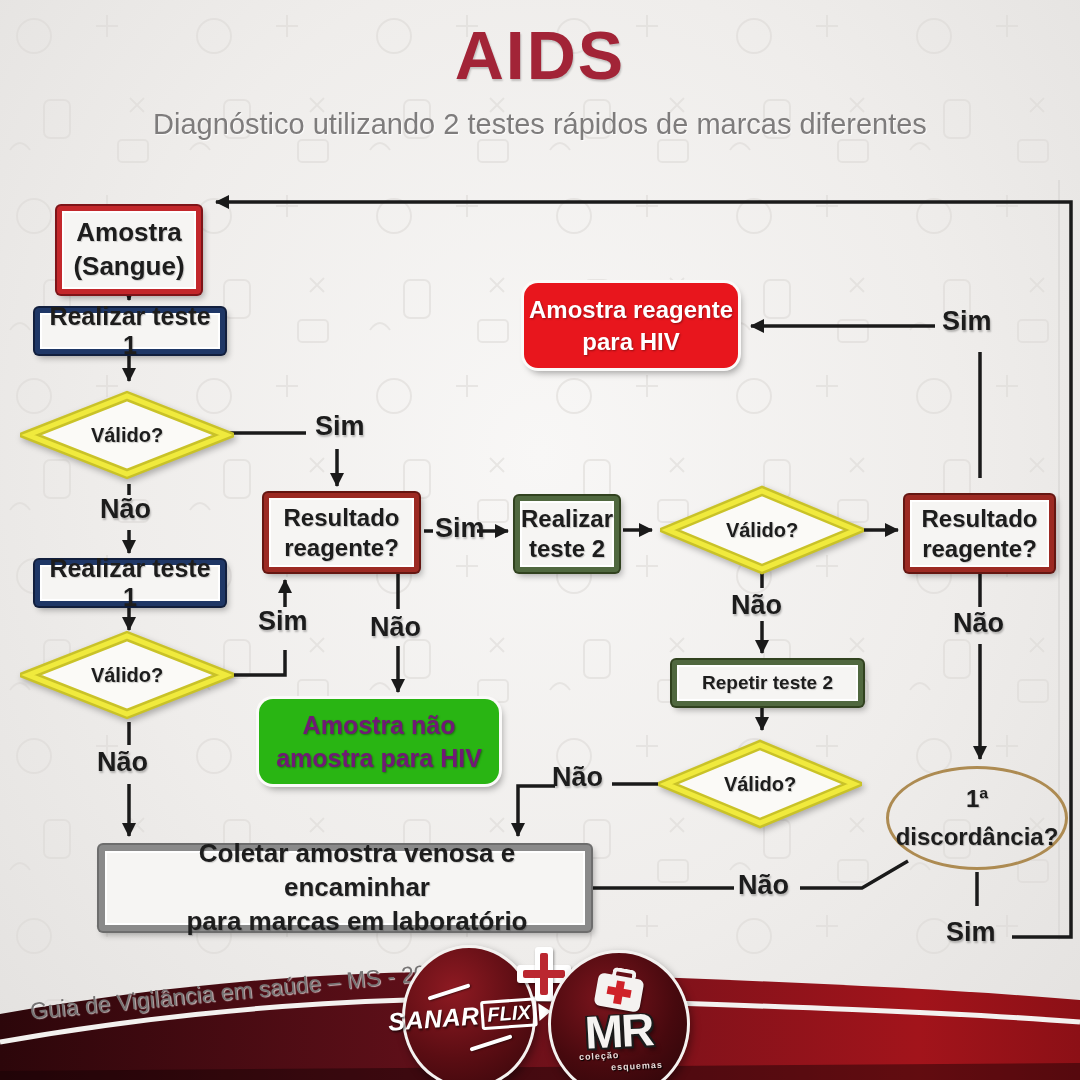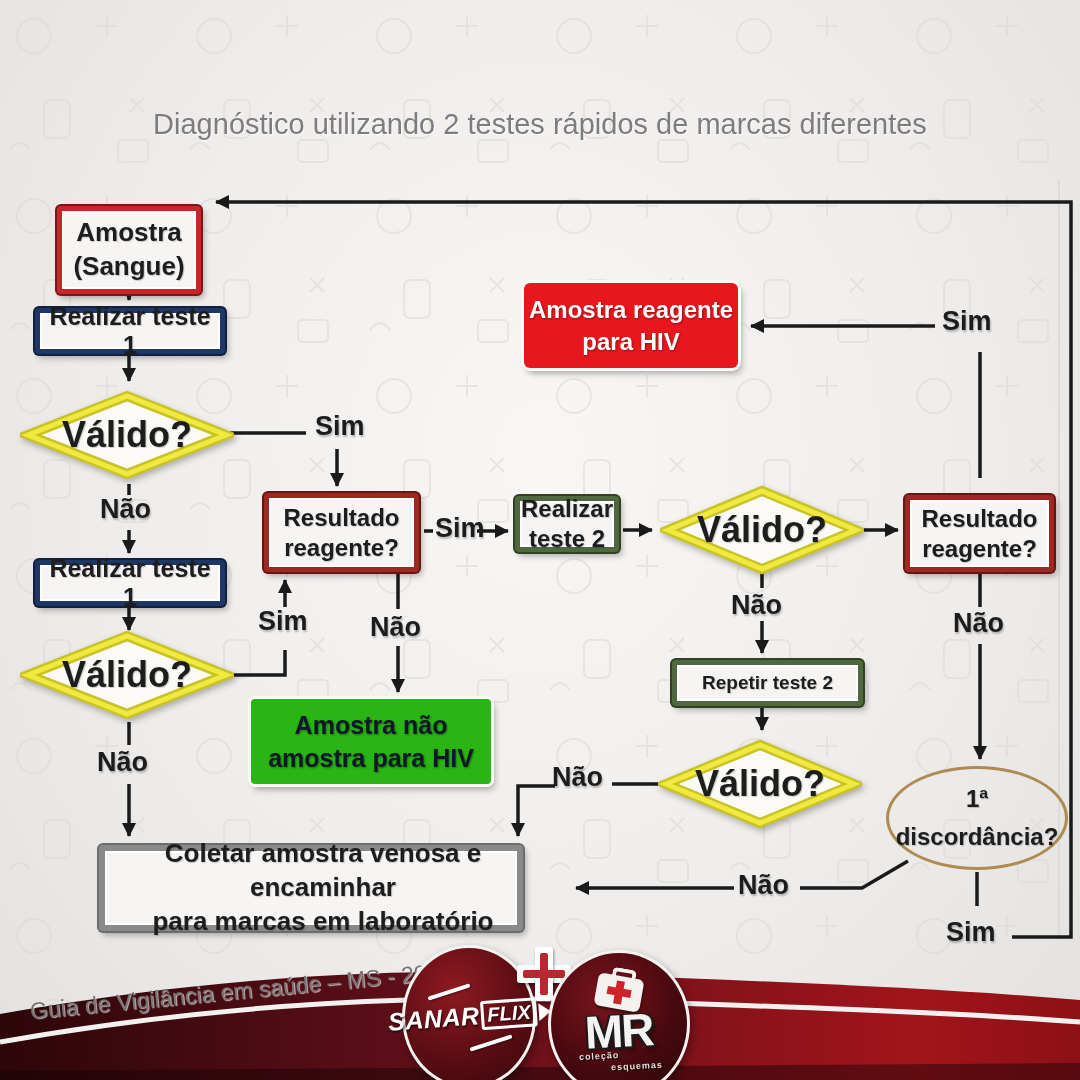--- a/index.html
+++ b/index.html
@@ -14,27 +14,27 @@
     text-shadow:1px 1px 1px rgba(255,255,255,.8);}
   
   .node{box-sizing:border-box;background:#f6f5f3;text-align:center;color:#1d1d1d;
     font-weight:bold;border-radius:4px;display:flex;flex-direction:column;justify-content:center;
     text-shadow:1px 1px 1px rgba(0,0,0,.18);}
   .b-red{border:5px solid #c3272b;box-shadow:0 0 0 2px #7e1418,inset 0 0 0 2px #fff,3px 4px 6px rgba(0,0,0,.30);}
   .b-navy{border:5px solid #1f3766;box-shadow:0 0 0 2px #121f3d,inset 0 0 0 2px #fff,3px 4px 6px rgba(0,0,0,.30);}
   .b-darkred{border:5px solid #9c2a23;box-shadow:0 0 0 2px #651712,inset 0 0 0 2px #fff,3px 4px 6px rgba(0,0,0,.30);}
   .b-green{border:5px solid #50683f;box-shadow:0 0 0 2px #31421f,inset 0 0 0 2px #fff,3px 4px 6px rgba(0,0,0,.30);}
   .b-gray{border:6px solid #8a8a8a;box-shadow:0 0 0 2px #6d6d6d,inset 0 0 0 2px #fff,3px 4px 6px rgba(0,0,0,.30);}
-  .fill-red{background:#e8161d;color:#fff;border-radius:6px;font-weight:bold;
+  .fill-red{background:#e8161d;color:#fff;border-radius:14px;font-weight:bold;
     box-shadow:0 0 0 3px #fbfaf9,3px 5px 7px rgba(0,0,0,.35);text-shadow:1px 1px 2px rgba(0,0,0,.35);}
-  .fill-green{background:#29b513;color:#0f172a;border-radius:4px;font-weight:bold;
-    box-shadow:0 0 0 3px #fbfaf9,3px 5px 7px rgba(0,0,0,.35);text-shadow:1px 1px 2px rgba(0,0,0,.35);}
+  .fill-green{background:#29b513;color:#701a75;border-radius:14px;font-weight:bold;
+    box-shadow:0 0 0 3px #fbfaf9,3px 5px 7px rgba(0,0,0,.35);text-shadow:1px 1px 2px rgba(0,0,0,.35);margin-left:8px;}
   .diamond{filter:drop-shadow(2px 3px 3px rgba(0,0,0,.28));}
   .diamond-label{position:absolute;left:0;top:0;width:100%;height:100%;display:flex;align-items:center;
-    justify-content:center;font-size:36px;font-weight:bold;color:#1d1d1d;text-shadow:1px 1px 1px rgba(0,0,0,.2);}
+    justify-content:center;font-size:20px;font-weight:bold;color:#1d1d1d;text-shadow:1px 1px 1px rgba(0,0,0,.2);}
   .ellipse{box-sizing:border-box;border:3px solid #ad8b52;border-radius:50%;display:flex;flex-direction:column;
     justify-content:center;text-align:center;font-size:24px;font-weight:bold;color:#1d1d1d;
     text-shadow:1px 1px 1px rgba(0,0,0,.2);line-height:1.25;}
   .edge-label{font-size:27px;font-weight:600;color:#1c1c1c;text-shadow:1px 2px 2px rgba(0,0,0,.25);text-align:right;}
   
   .source{left:30px;top:998px;font-size:23px;color:#767474;transform:rotate(-5.5deg);
     transform-origin:left center;text-shadow:1px 1px 1px rgba(255,255,255,.7);}
   .logo-circle{border-radius:50%;border:3px solid #f4f2f0;
     background:radial-gradient(circle at 38% 30%, #8e1a22 0%, #5b0d13 55%, #35060a 100%);
     display:flex;flex-direction:column;align-items:center;justify-content:center;
@@ -120,20 +120,21 @@
     <path d="M935,326 L751,326" marker-end="url(#ah)"></path>
     <path d="M664,784 L612,784"></path>
     <path d="M555,786 L518,786 L518,836" marker-end="url(#ah)"></path>
     <path d="M908,861 L862,888 L800,888"></path>
     <path d="M734,888 L576,888" marker-end="url(#ah)"></path>
     <path d="M977,872 L977,906"></path>
     <path d="M129,722 L129,745"></path>
     <path d="M129,784 L129,836" marker-end="url(#ah)"></path>
   </svg>
 
+  <div class="abs title">AIDS</div>
   <div class="abs subtitle">Diagnóstico utilizando 2 testes rápidos de marcas diferentes</div>
 
   <div class="abs node b-red" style="left:57px;top:186px;width:144px;height:88px;font-size:26px;line-height:1.3;margin-top:20px;">
     <span>Amostra</span>
     <span>(Sangue)</span>
   </div>
 
   <div class="abs node b-navy" style="left:35px;top:308px;width:190px;height:46px;font-size:25px;">
     <span>Realizar teste 1</span>
   </div>
@@ -156,21 +157,21 @@
       <polygon points="8,47 107,8 206,47 107,86" fill="none" stroke="#f0ea3d" stroke-width="5"></polygon>
     </svg>
     <div class="diamond-label">Válido?</div>
   </div>
 
   <div class="abs node b-darkred" style="left:264px;top:493px;width:155px;height:79px;font-size:24px;line-height:1.25;">
     <span>Resultado</span>
     <span>reagente?</span>
   </div>
 
-  <div class="abs node b-green" style="left:515px;top:496px;width:104px;height:56px;font-size:24px;line-height:1.25;">
+  <div class="abs node b-green" style="left:515px;top:496px;width:104px;height:76px;font-size:24px;line-height:1.25;">
     <span>Realizar</span>
     <span>teste 2</span>
   </div>
 
   <div class="abs" style="left:660px;top:483px;width:204px;height:94px;">
     <svg class="diamond" width="204" height="94">
       <polygon points="8,47 102,8 196,47 102,86" fill="#fbfaf7" stroke="#c9c228" stroke-width="10"></polygon>
       <polygon points="8,47 102,8 196,47 102,86" fill="none" stroke="#f0ea3d" stroke-width="5"></polygon>
     </svg>
     <div class="diamond-label">Válido?</div>
@@ -196,21 +197,21 @@
   </div>
 
   <div class="abs" style="left:658px;top:737px;width:204px;height:94px;">
     <svg class="diamond" width="204" height="94">
       <polygon points="8,47 102,8 196,47 102,86" fill="#fbfaf7" stroke="#c9c228" stroke-width="10"></polygon>
       <polygon points="8,47 102,8 196,47 102,86" fill="none" stroke="#f0ea3d" stroke-width="5"></polygon>
     </svg>
     <div class="diamond-label">Válido?</div>
   </div>
 
-  <div class="abs node b-gray" style="left:99px;top:845px;width:424px;height:86px;font-size:26px;line-height:1.3;padding-left:24px;">
+  <div class="abs node b-gray" style="left:99px;top:845px;width:492px;height:86px;font-size:26px;line-height:1.3;padding-left:24px;">
     <span>Coletar amostra venosa e encaminhar</span>
     <span>para marcas em laboratório</span>
   </div>
 
   <div class="abs ellipse" style="left:886px;top:766px;width:182px;height:104px;gap:8px;">
     <span>1ª</span>
     <span>discordância?</span>
   </div>
 
   <div class="abs edge-label" style="left:315px;top:411px;">Sim</div>

